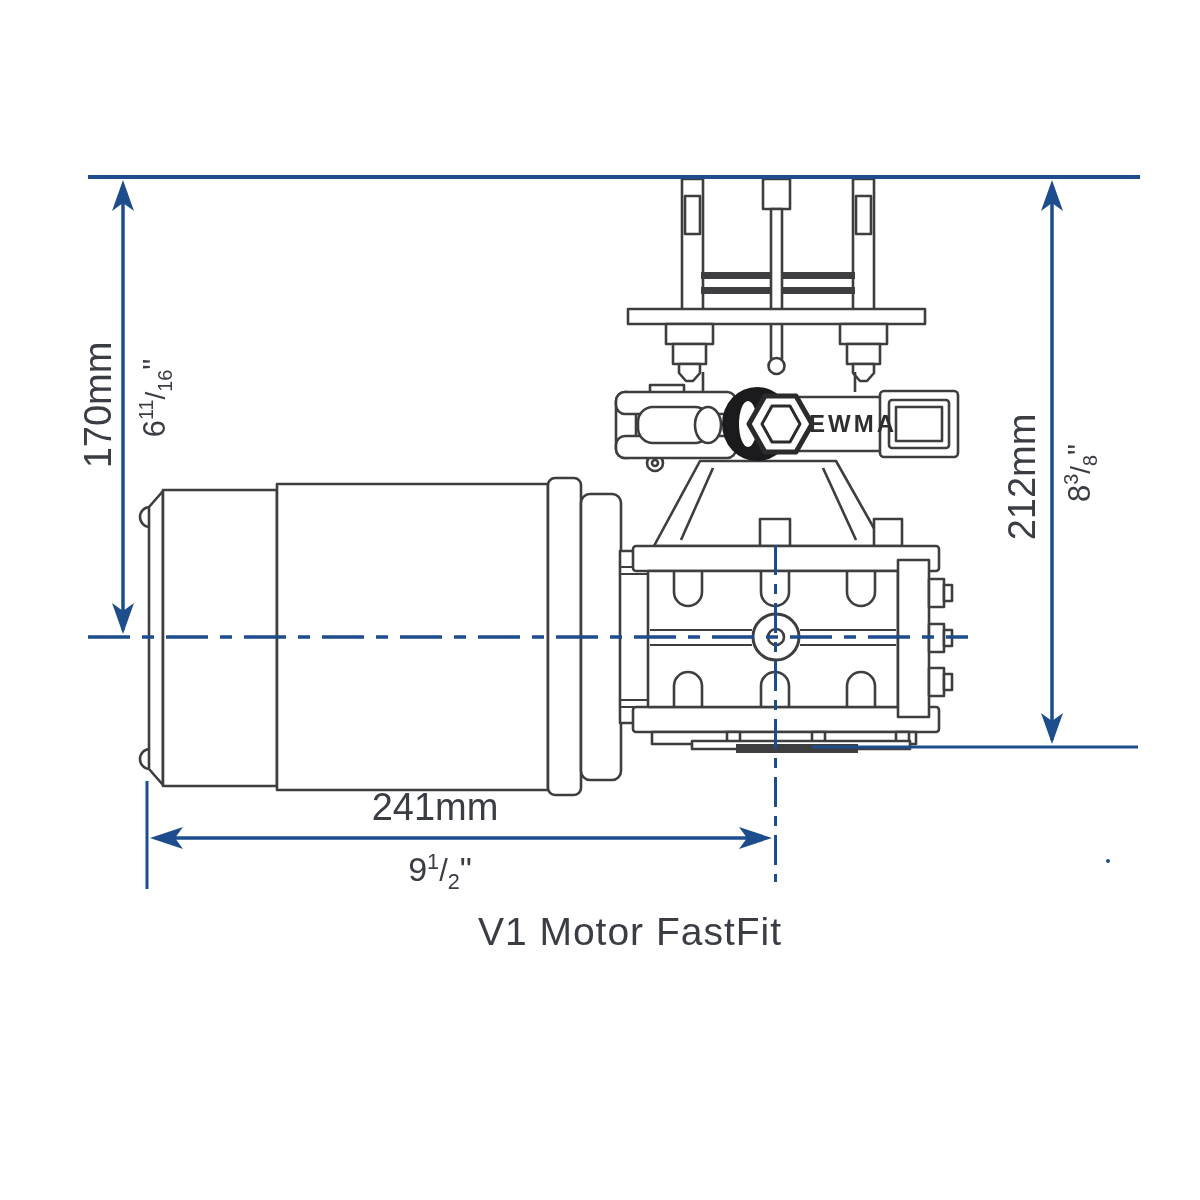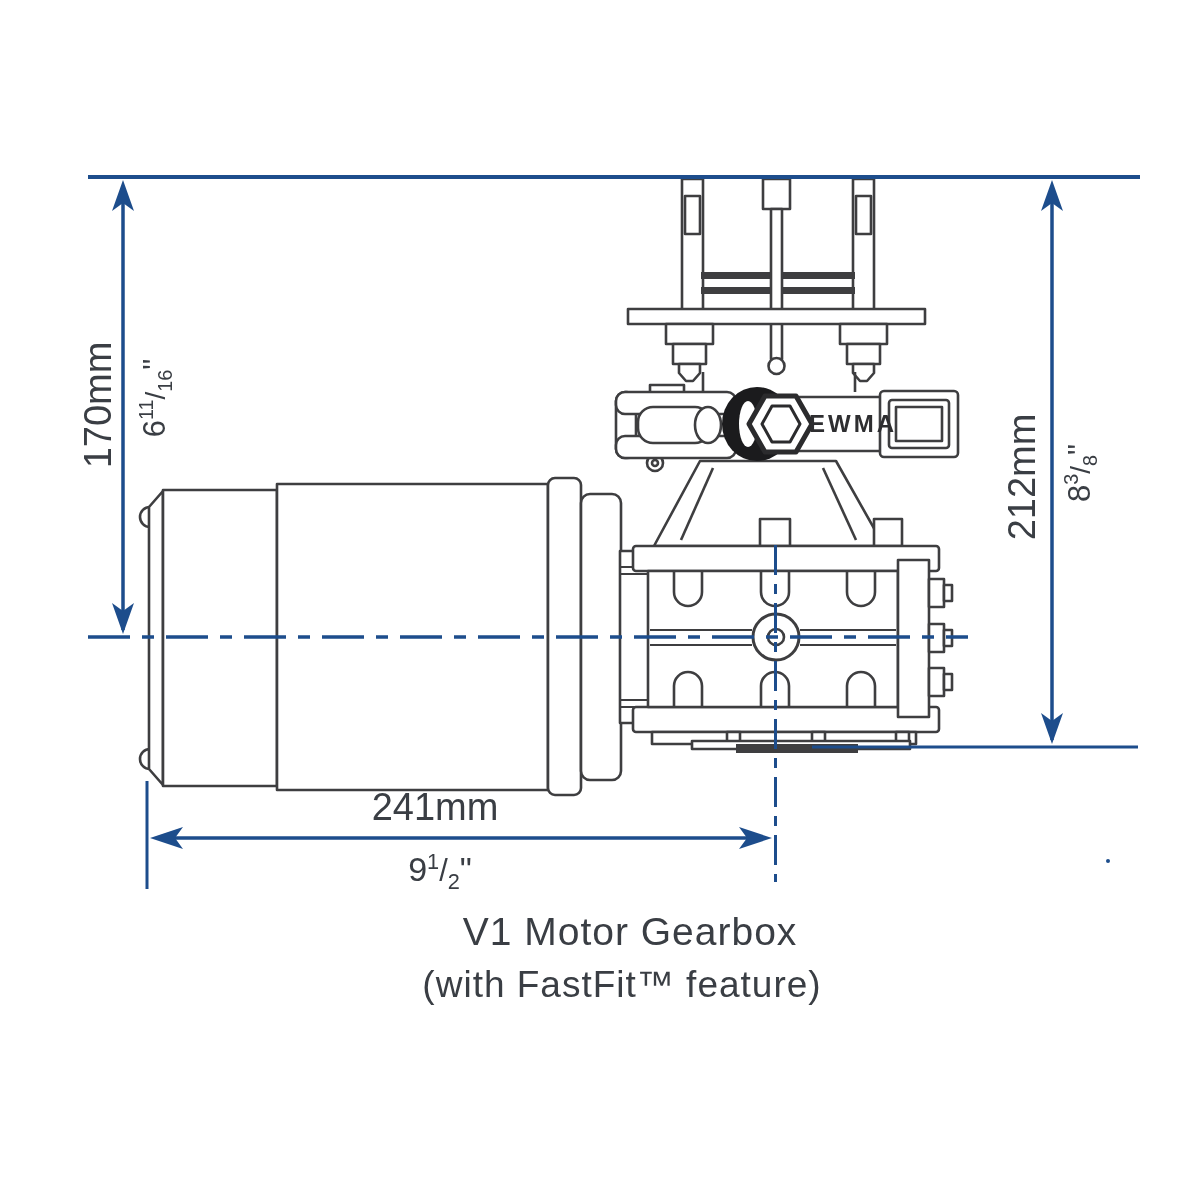--- a/index.html
+++ b/index.html
@@ -178,19 +178,18 @@
   <div class="lbl vert inch" style="left:154px;top:398px;"><span>6</span><sup>11</sup><span class="slash">/</span><sub>16</sub><span>"</span></div>
 
   <div class="lbl vert metric" style="left:1022px;top:477px;">212mm</div>
 
   <div class="lbl vert inch" style="left:1079px;top:473px;"><span>8</span><sup>3</sup><span class="slash">/</span><sub>8</sub><span>"</span></div>
 
   <div class="lbl metric" style="left:435px;top:807px;">241mm</div>
 
   <div class="lbl inch" style="left:440px;top:869px;font-size:34px;"><span>9</span><sup>1</sup><span class="slash">/</span><sub>2</sub><span>"</span></div>
 
-  <div class="lbl caption1" style="left:630px;top:931px;">V1 Motor Gearbox</div>
+  <div class="lbl caption1" style="left:630px;top:931px;">V1 Motor FastFit</div>
 
-  <div class="lbl caption2" style="left:622px;top:984px;">(with FastFit™ feature)</div>
 
   <div class="brand" style="position:absolute;left:801px;top:424px;">EWMA</div>
 
 </div>
 
 </body></html>

